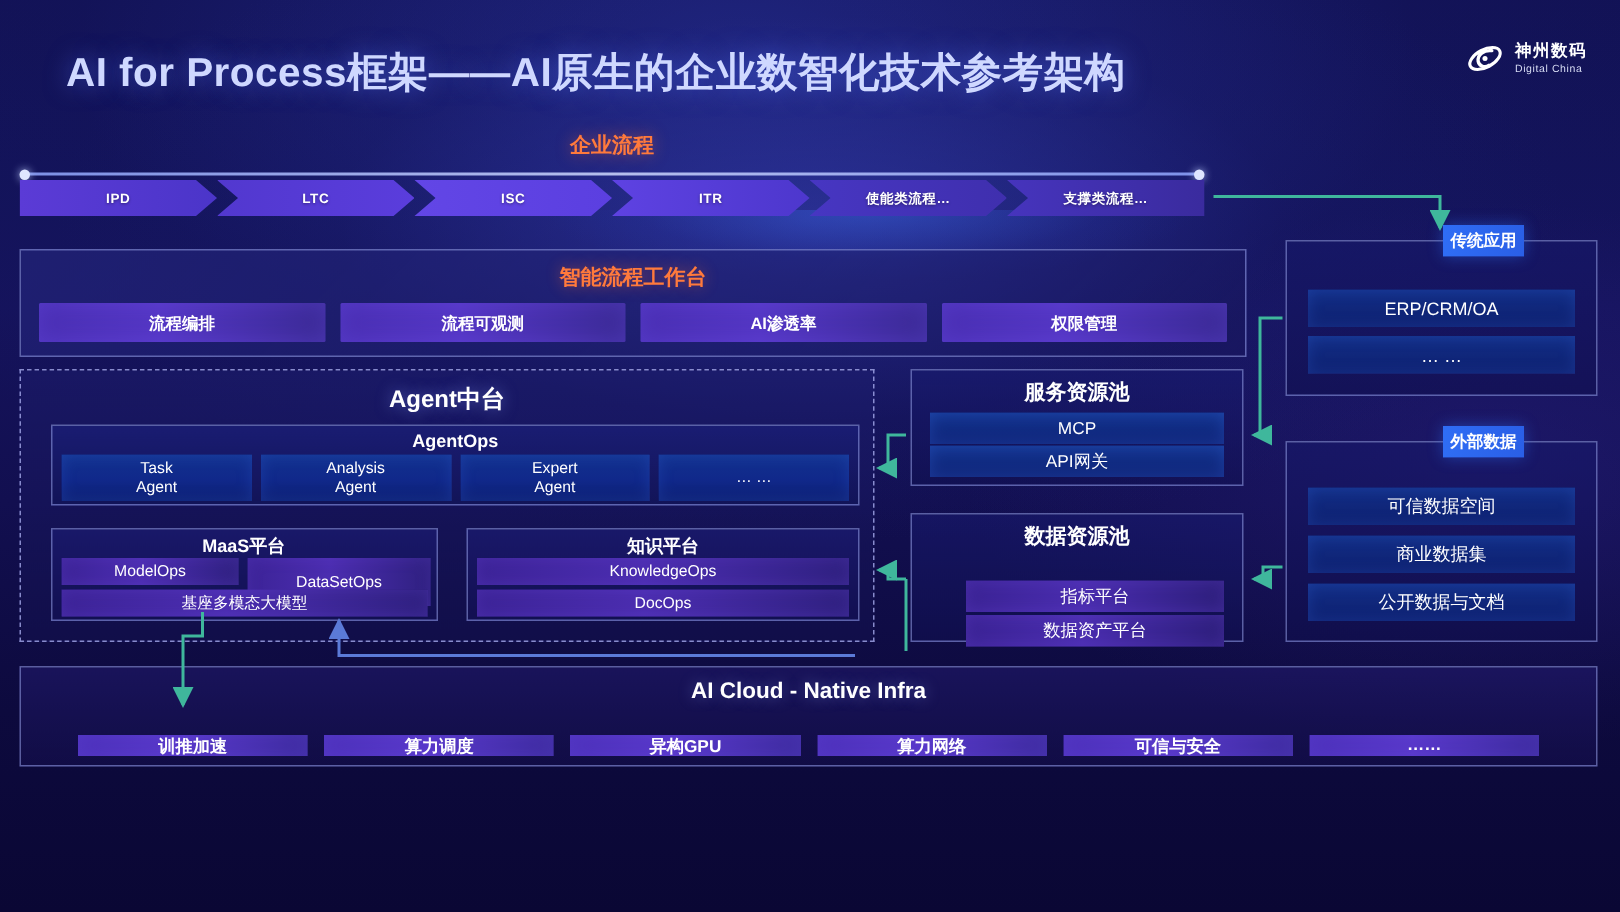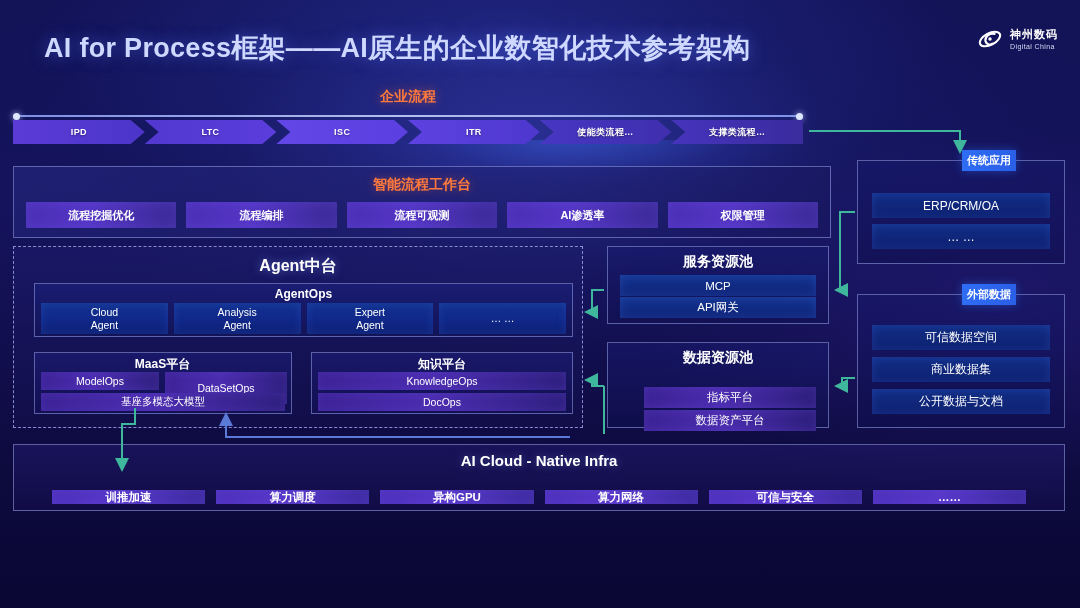--- a/index.html
+++ b/index.html
@@ -260,37 +260,36 @@
       </div>
     <div class="chev c5">
         <div class="bg"></div>
         <span>支撑类流程…</span>
       </div>
   </div>
 
   <div class="panel" id="workbench">
     <div class="hd">智能流程工作台</div>
     <div class="wb-row">
-      <div class="chip">流程挖掘优化</div>
       <div class="chip">流程编排</div>
       <div class="chip">流程可观测</div>
       <div class="chip">AI渗透率</div>
       <div class="chip">权限管理</div>
     </div>
   </div>
 
   <div class="panel" id="agentzone">
     <div class="hd">Agent中台</div>
   </div>
 
   <div class="panel" id="agentops">
     <div class="hd">AgentOps</div>
     <div class="ops-row">
       <div class="ops-cell">
-        <div>Cloud</div>
+        <div>Task</div>
         <div>Agent</div>
       </div>
       <div class="ops-cell">
         <div>Analysis</div>
         <div>Agent</div>
       </div>
       <div class="ops-cell">
         <div>Expert</div>
         <div>Agent</div>
       </div>

